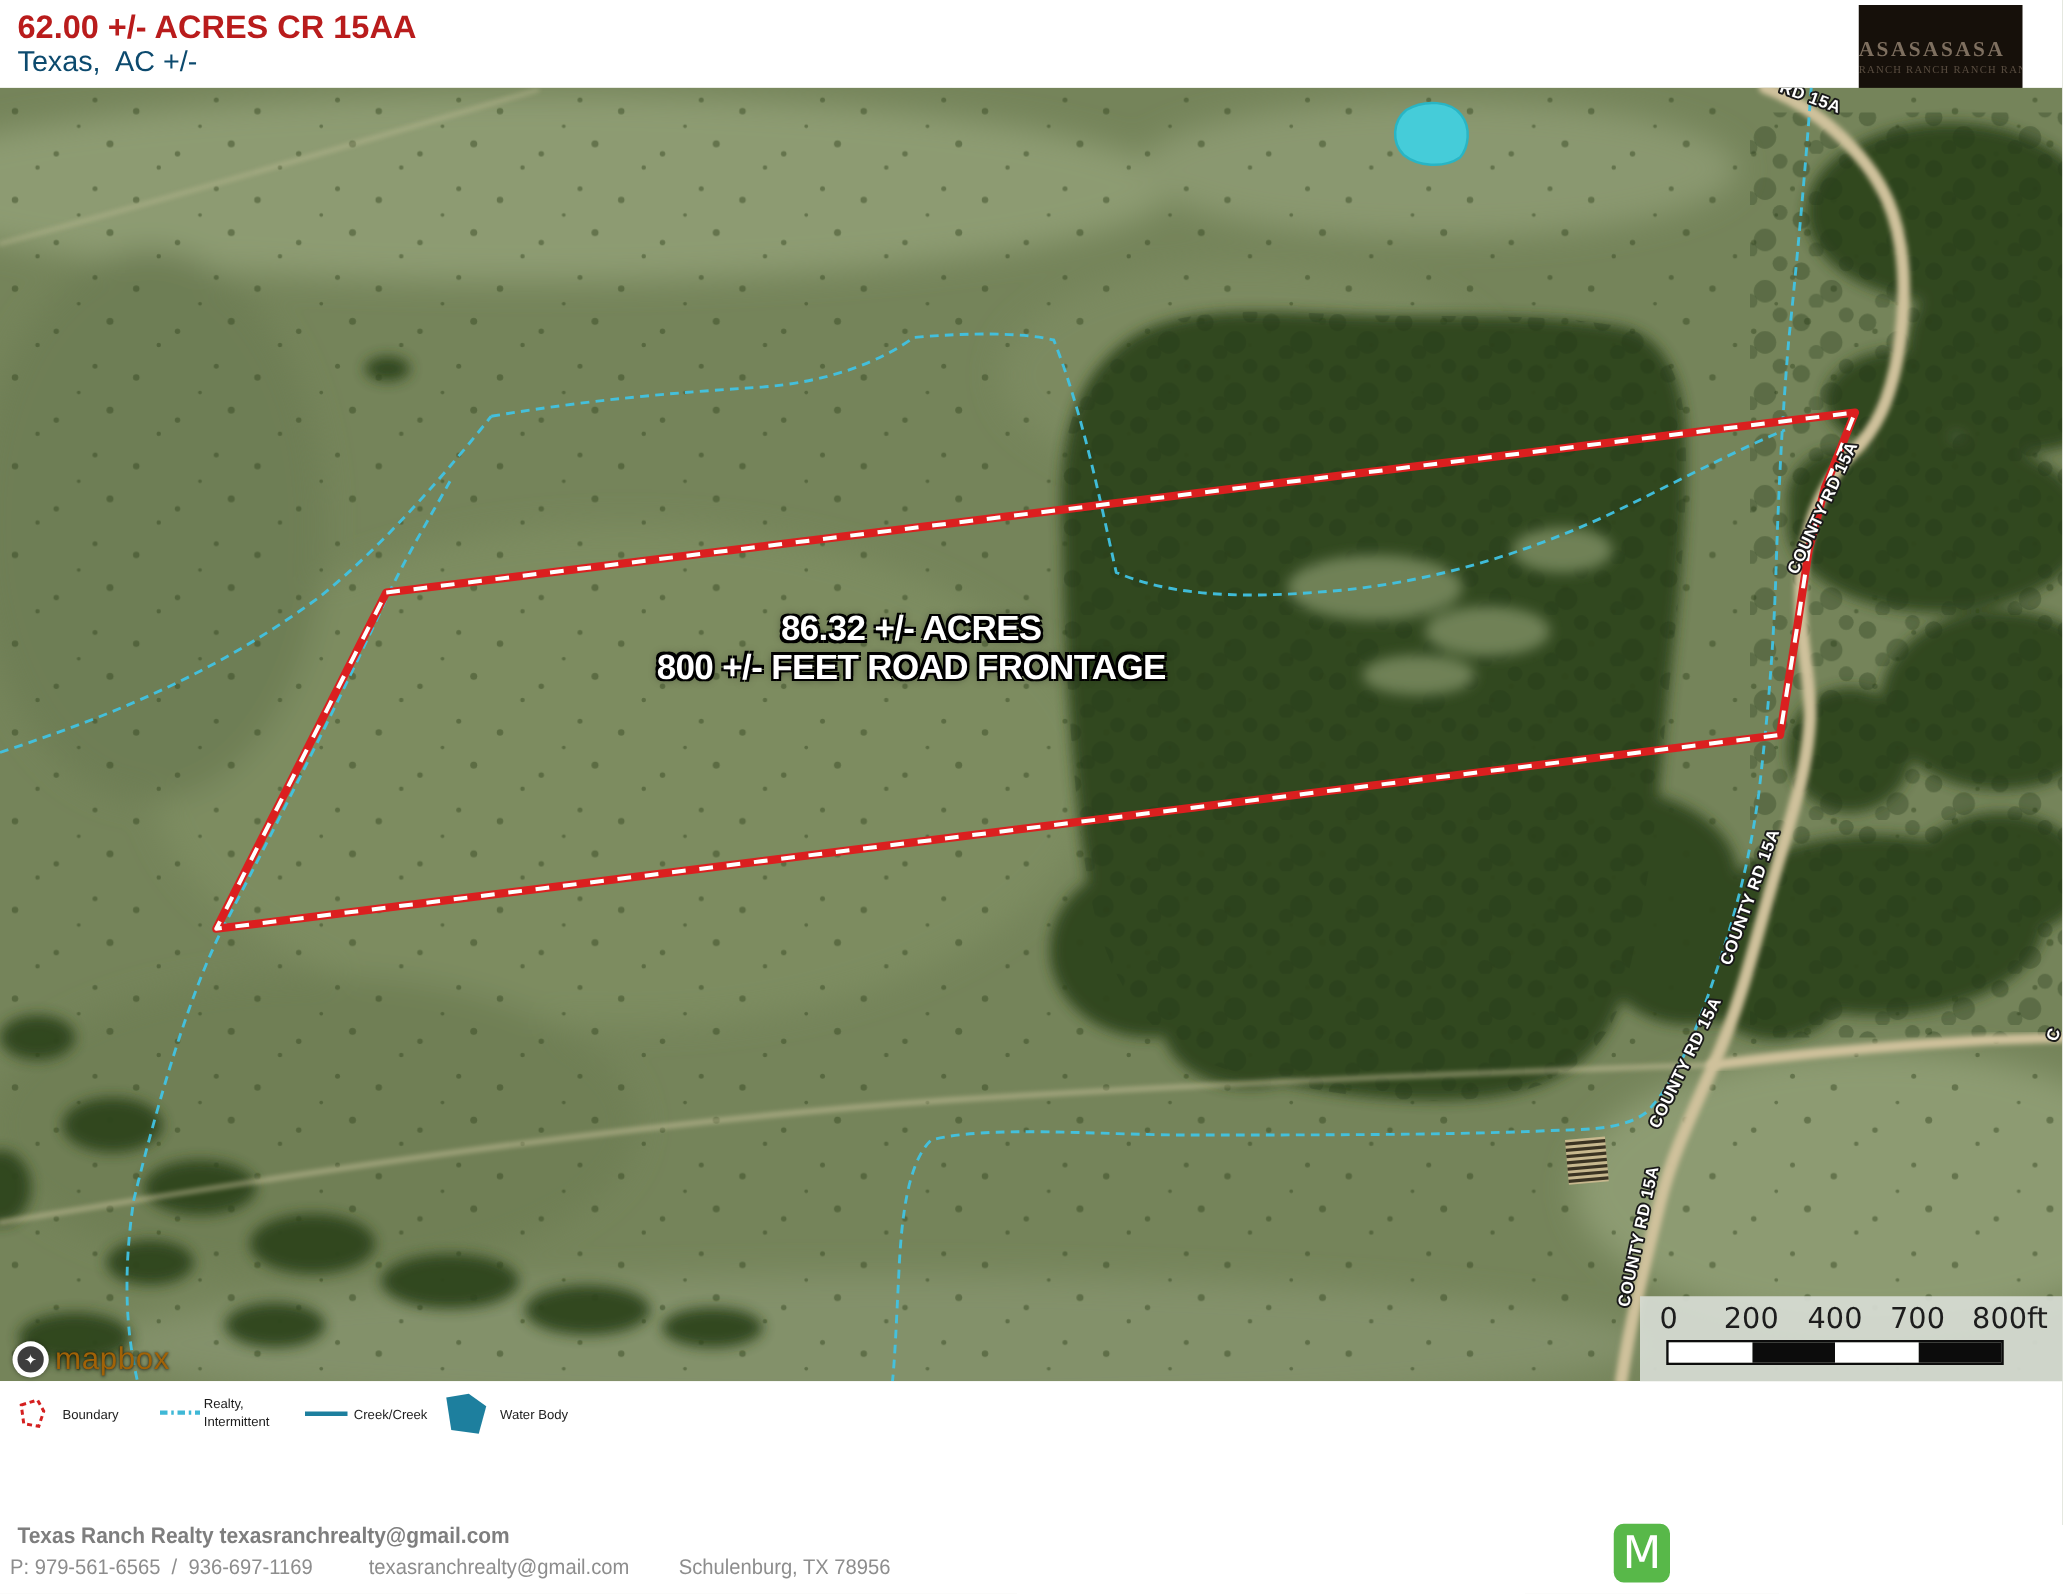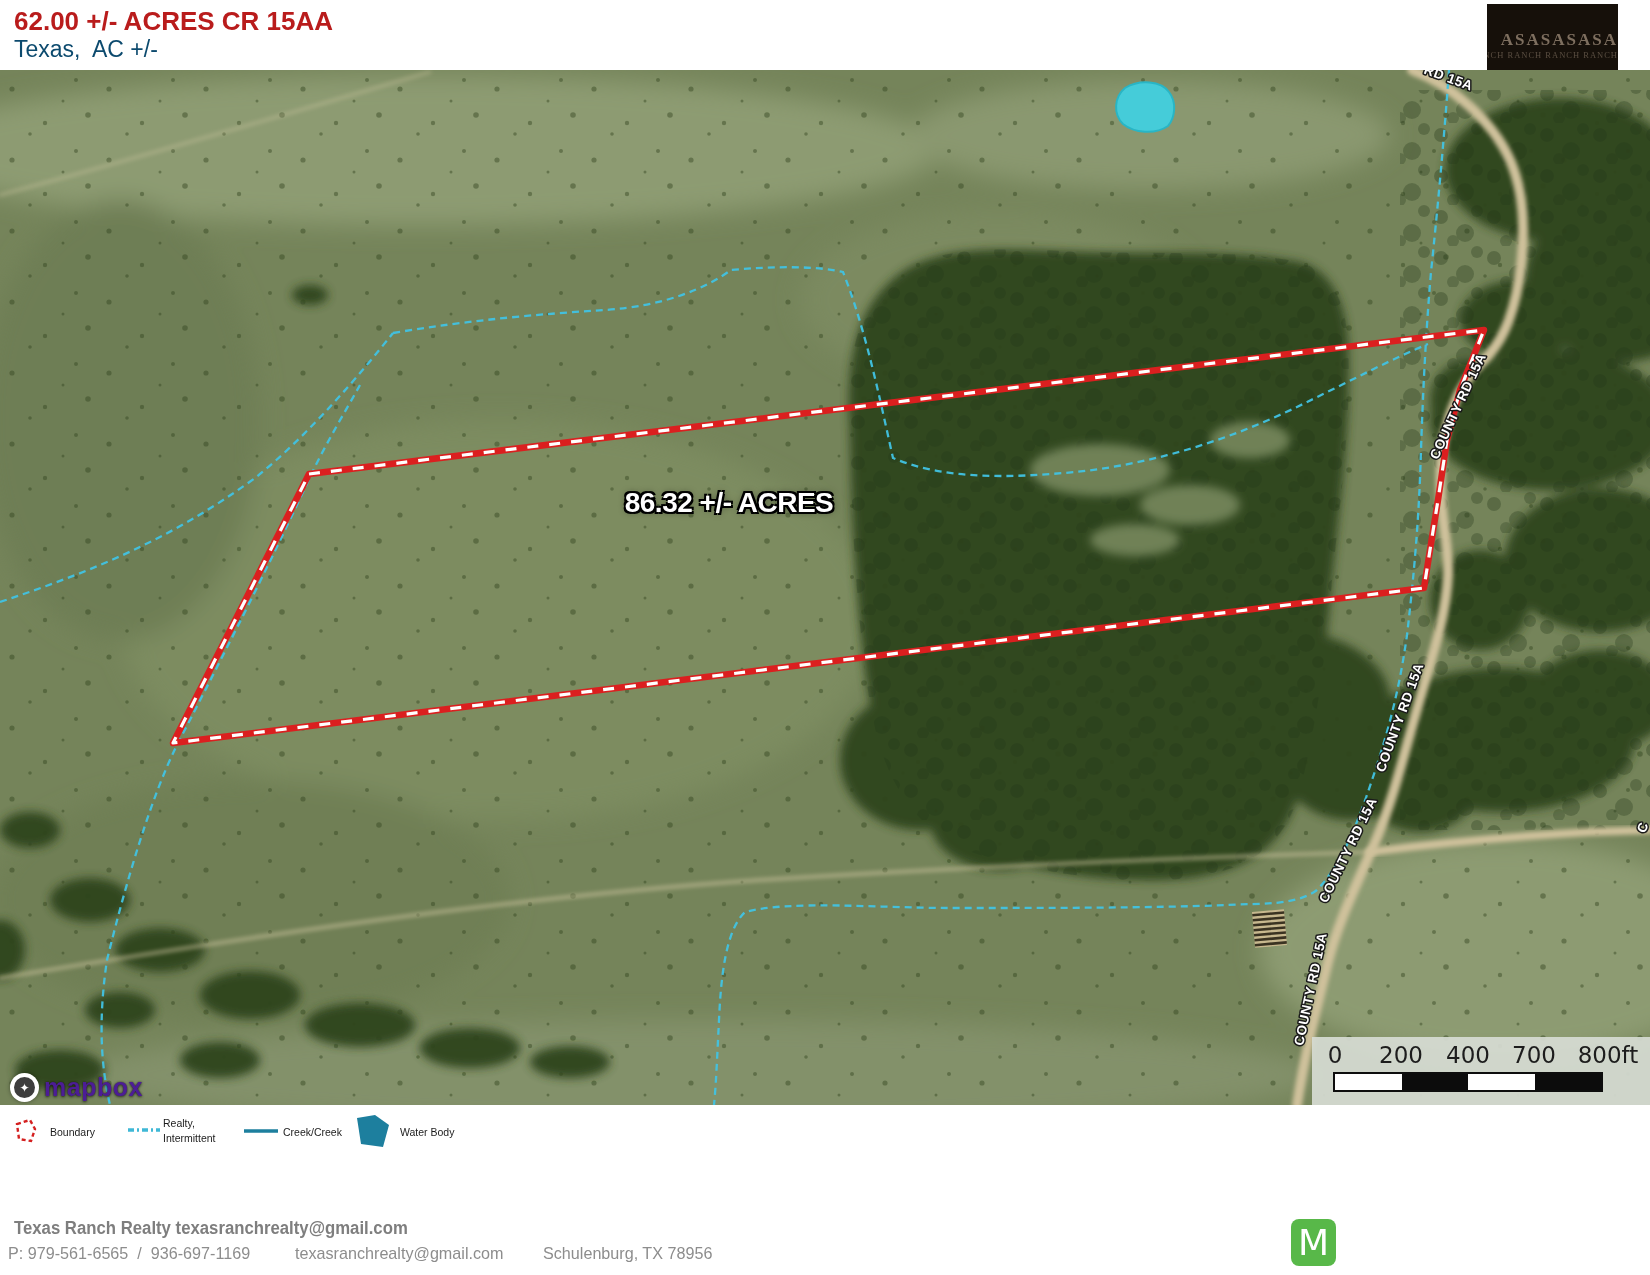--- a/index.html
+++ b/index.html
@@ -2,39 +2,39 @@
 <html><head>
 <meta charset="utf-8">
 <style>
   html,body{margin:0;padding:0;background:#ffffff;}
   .page{position:relative;width:1650px;height:1275px;background:#fff;overflow:hidden;
         font-family:"Liberation Sans",sans-serif;}
   
   .hdr-title{position:absolute;left:14px;top:6px;font-size:26px;font-weight:bold;color:#b91c1c;white-space:pre;}
   .hdr-sub{position:absolute;left:14px;top:36px;font-size:23px;color:#0c4a6e;white-space:pre;}
   .brand-logo{position:absolute;left:1487px;top:4px;width:131px;height:82px;background:#16100a;
-              overflow:hidden;display:flex;flex-direction:column;align-items:flex-end;justify-content:center;}
+              overflow:hidden;display:flex;flex-direction:column;align-items:flex-start;justify-content:center;}
   .brand-logo .r1{font-family:"Liberation Serif",serif;font-size:17px;font-weight:bold;
                   color:rgba(190,170,148,.62);letter-spacing:2px;white-space:nowrap;}
   .brand-logo .r2{font-family:"Liberation Serif",serif;font-size:8.5px;color:rgba(170,150,130,.45);
                   letter-spacing:1px;white-space:nowrap;}
   
   .map{position:absolute;left:0;top:70px;width:1650px;height:1035px;overflow:hidden;}
   .area-label{position:absolute;left:399px;top:487px;width:660px;text-align:center;pointer-events:none;
               color:#fff;font-weight:bold;letter-spacing:-0.5px;
               text-shadow:-2px -2px 0 #000,2px -2px 0 #000,-2px 2px 0 #000,2px 2px 0 #000,0 0 7px rgba(0,0,0,.6);}
   .area-label .l1{font-size:28px;line-height:31px;}
   .area-label .l2{font-size:28px;line-height:31px;}
   
   .mapbox{position:absolute;left:10px;top:1073px;display:flex;align-items:center;gap:5px;}
   .mb-circ{width:29px;height:29px;border-radius:50%;background:#fff;display:flex;align-items:center;justify-content:center;
            box-shadow:0 0 4px rgba(0,0,0,.4);}
   .mb-inner{width:21px;height:21px;border-radius:50%;background:#3d3d3d;color:#fff;font-size:12px;
             display:flex;align-items:center;justify-content:center;}
-  .mb-word{color:#4c1d95;font-size:25px;font-weight:bold;letter-spacing:.5px;
+  .mb-word{color:#a16207;font-size:25px;font-weight:normal;letter-spacing:.5px;
            text-shadow:0 1px 3px rgba(0,0,0,.55),0 0 2px rgba(0,0,0,.5);}
   
   .scalebar{position:absolute;left:1312px;top:1037px;width:338px;height:68px;background:rgba(214,219,211,.93);}
   .scalebar .tick{position:absolute;top:5px;transform:translateX(-50%);font-family:"DejaVu Sans",sans-serif;
                   font-size:23px;color:#1d1d1d;}
   .sb-bar{position:absolute;left:21px;top:35px;width:266px;height:16px;border:2px solid #0d0d0d;display:flex;}
   .sb-seg{flex:1 1 auto;height:100%;}
   
   .legend-item-label{position:absolute;font-size:10.5px;color:#1c1c1c;}
   
@@ -197,20 +197,21 @@
         <text transform="translate(1404 719) rotate(-70)">COUNTY RD 15A</text>
         <text transform="translate(1352 852) rotate(-64)">COUNTY RD 15A</text>
         <text transform="translate(1315 990) rotate(-78)">COUNTY RD 15A</text>
         <text transform="translate(1647 829) rotate(-70)">C</text>
       </g>
     </svg>
   </div>
 
   <div class="area-label">
     <div class="l1">86.32 +/- ACRES</div>
+    <div class="l2">800 +/- FEET ROAD FRONTAGE</div>
   </div>
 
   <div class="mapbox">
     <div class="mb-circ">
         <div class="mb-inner">✦</div>
       </div>
     <div class="mb-word">mapbox</div>
   </div>
 
   <div class="scalebar">

